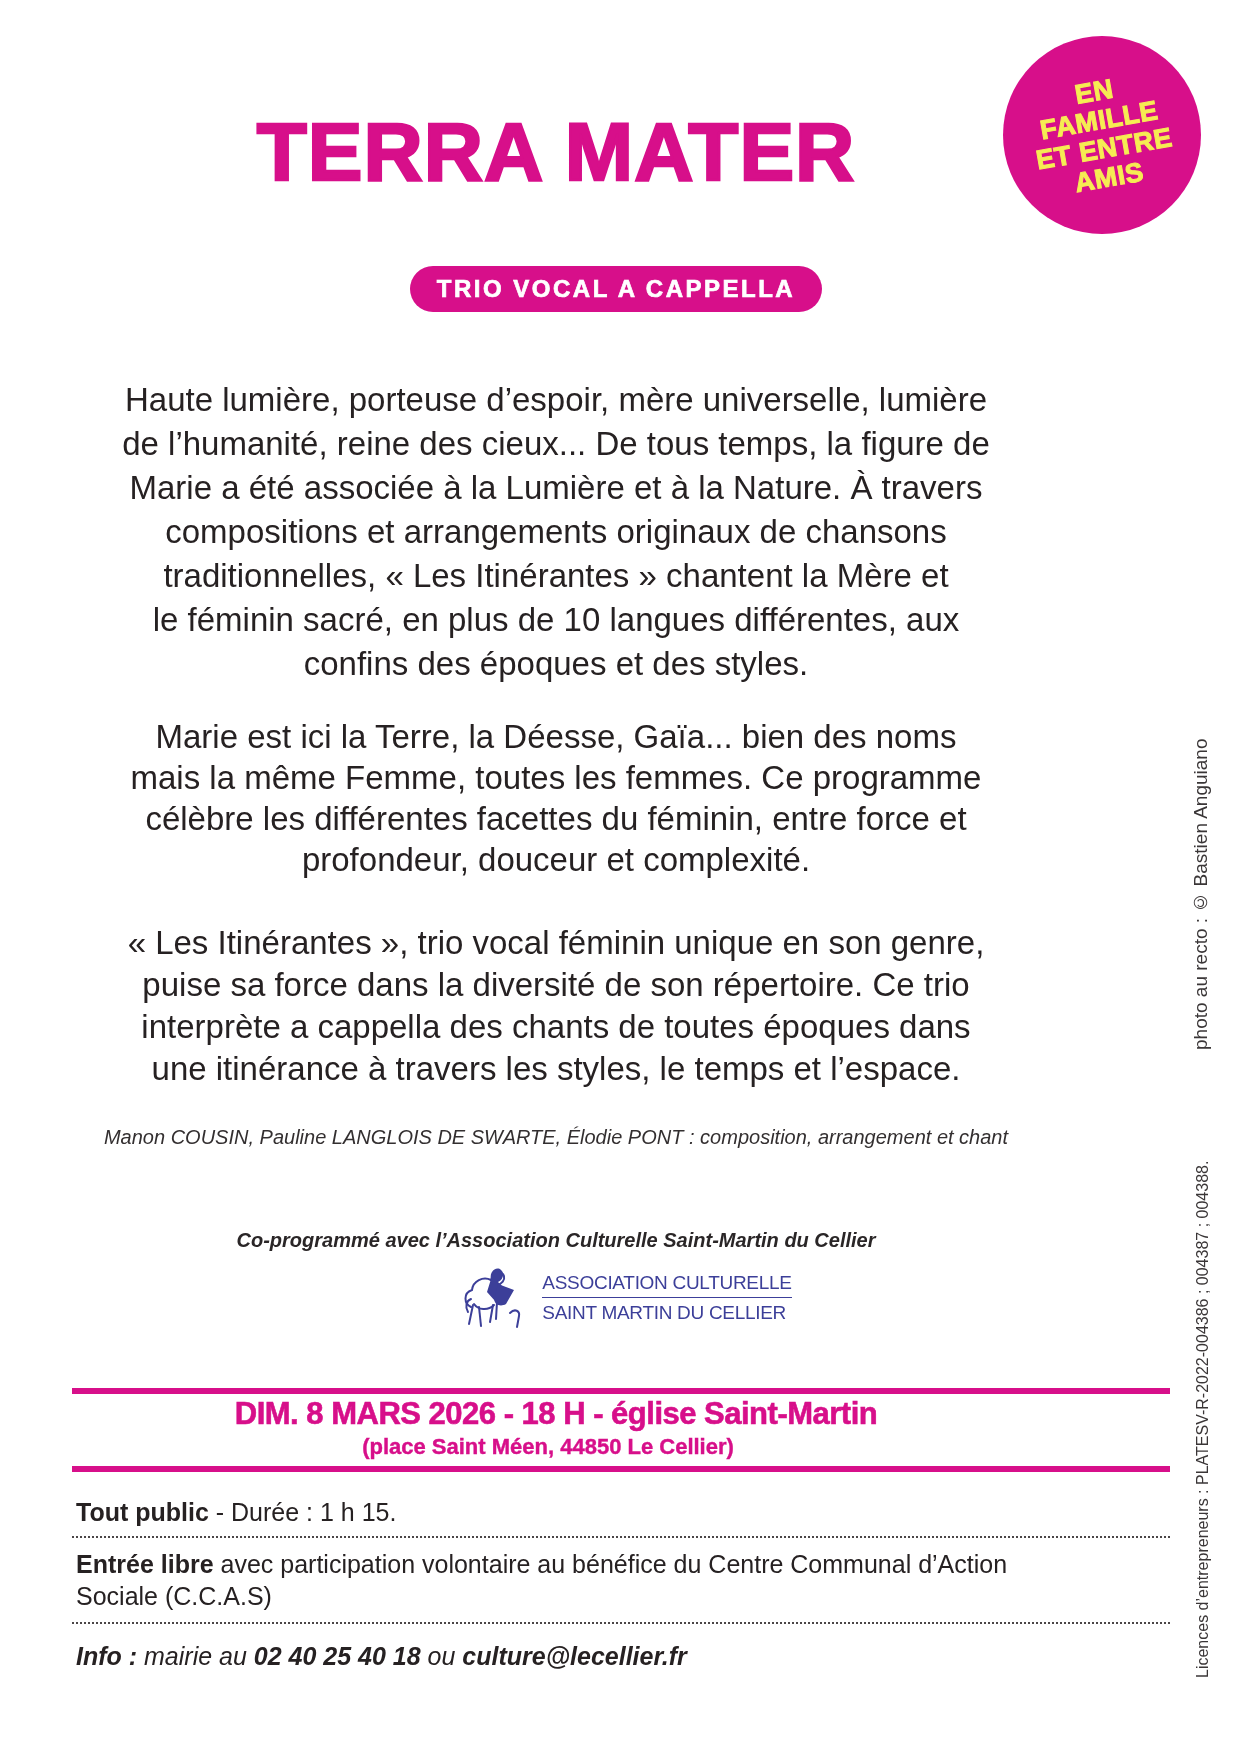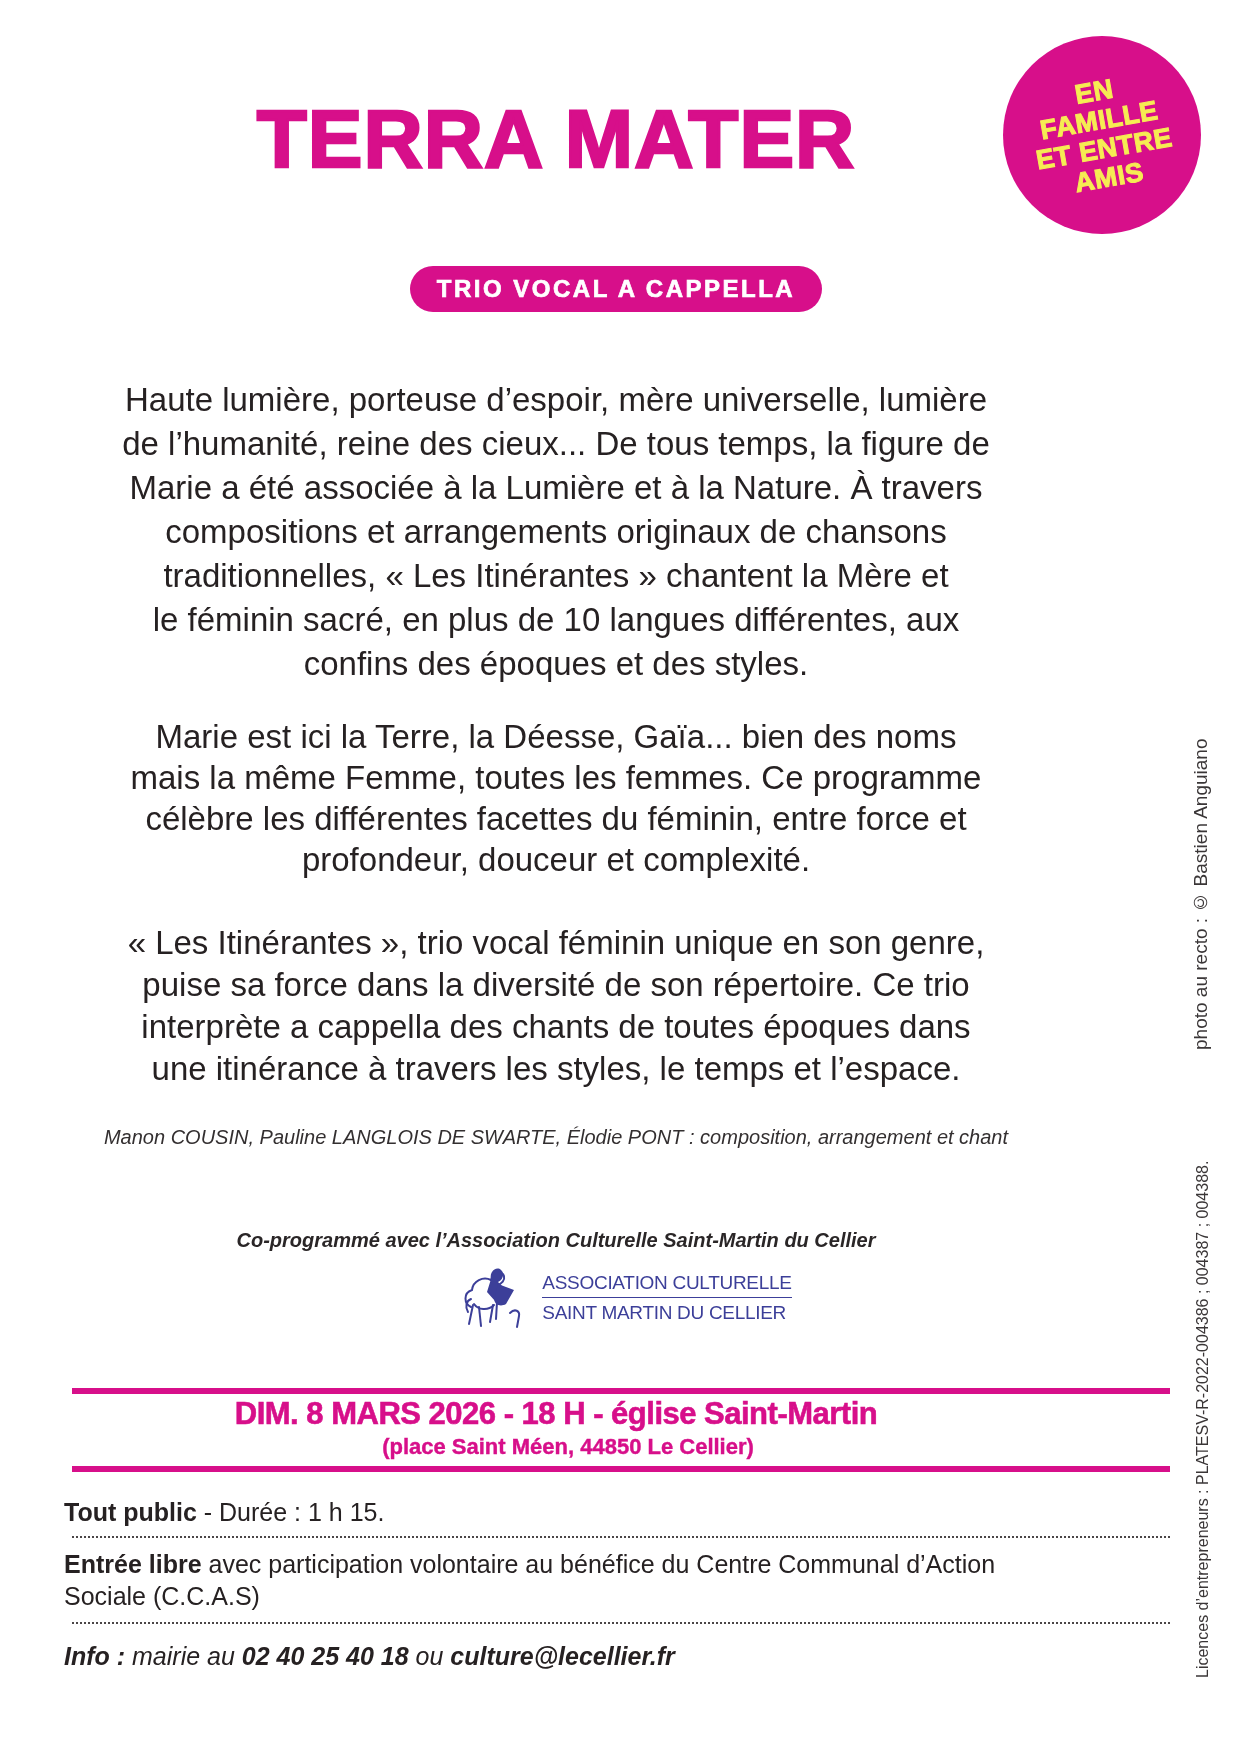--- a/index.html
+++ b/index.html
@@ -3,21 +3,21 @@
 <meta charset="utf-8">
 <style>
   html,body { margin:0; padding:0; background:#888; }
   .page {
     position:relative; width:1252px; height:1752px; margin:0 auto;
     background:#ffffff; overflow:hidden;
     font-family:"Liberation Sans", sans-serif;
     color:#262122;
   }
   
-  .header-block { position:absolute; left:72px; top:99px; width:968px; text-align:center; }
+  .header-block { position:absolute; left:72px; top:112px; width:968px; text-align:center; }
   .main-title {
     font-size:82px; line-height:80px; font-weight:bold; letter-spacing:1px;
     color:#d70f8a; -webkit-text-stroke:2.5px #d70f8a;
   }
   .sub-title {
     margin-top:2px; font-size:42px; line-height:44px; font-weight:bold; letter-spacing:1.5px;
     color:#d70f8a; -webkit-text-stroke:1.3px #d70f8a;
   }
   .badge {
     position:absolute; left:1003px; top:36px; width:198px; height:198px;
@@ -57,26 +57,26 @@
   
   .rule { position:absolute; left:72px; width:1098px; height:6px; background:#d70f8a; }
   .rule-top { top:1388px; }
   .rule-bottom { top:1466px; }
   .event-date {
     position:absolute; left:72px; top:1396px; width:968px; text-align:center;
     color:#d70f8a; font-weight:bold; font-size:31px; line-height:36px; letter-spacing:-0.5px;
     -webkit-text-stroke:0.6px #d70f8a;
   }
   .event-venue {
-    position:absolute; left:84px; top:1434px; width:968px; text-align:center;
+    position:absolute; left:64px; top:1434px; width:968px; text-align:center;
     color:#d70f8a; font-weight:bold; font-size:22px; line-height:26px;
     -webkit-text-stroke:0.4px #d70f8a;
   }
   
-  .detail-row { position:absolute; left:64px; width:1040px; font-size:25px; line-height:32px; color:#262122; white-space:pre-line; }
+  .detail-row { position:absolute; left:76px; width:1040px; font-size:25px; line-height:32px; color:#262122; white-space:pre-line; }
   .detail-audience { top:1496px; }
   .detail-entry { top:1548px; }
   .detail-info { top:1640px;font-style:italic; }
   .detail-row b { font-weight:bold; }
   .dotted { position:absolute; left:72px; width:1098px; border-top:2px dotted #4a4647; height:0; }
   .dotted-1 { top:1536px; }
   .dotted-2 { top:1622px; }
   
   .vertical-text {
     position:absolute; writing-mode:vertical-rl; transform:rotate(180deg);

